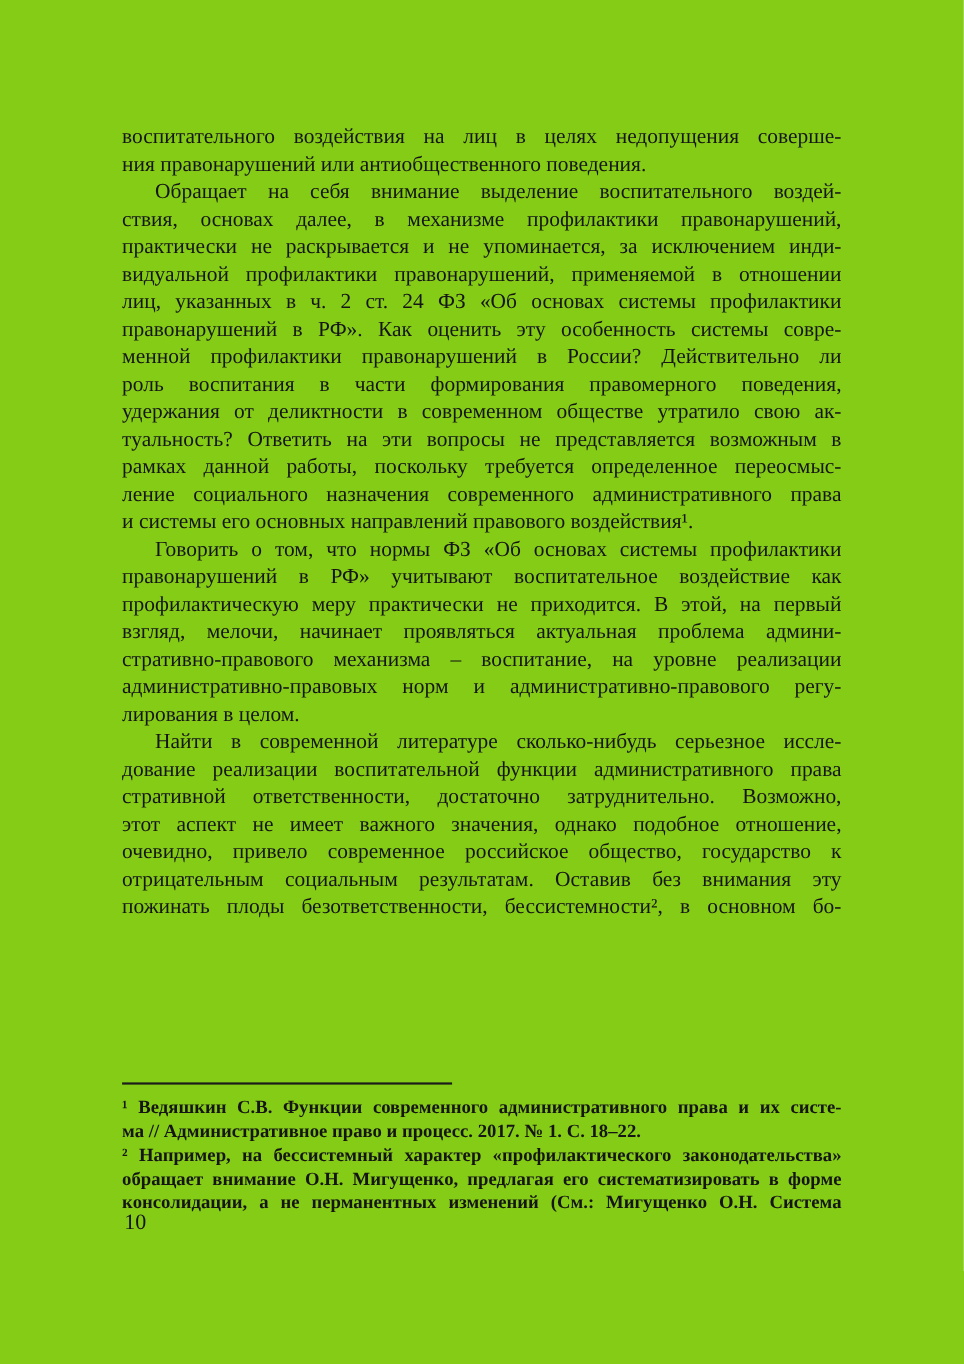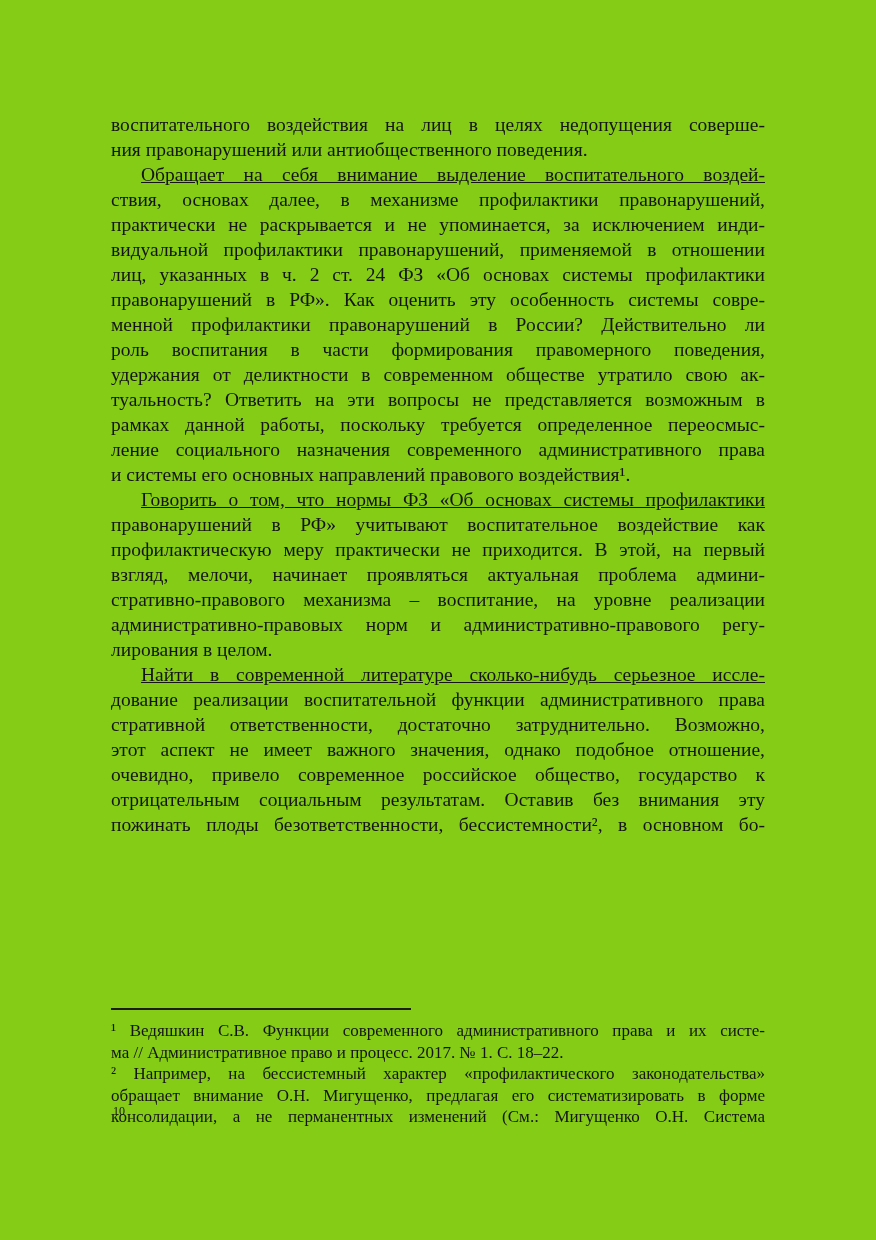--- a/index.html
+++ b/index.html
@@ -27,46 +27,47 @@
   .line {
     font-size: 19.5px;
     line-height: 25px;
     text-align: justify;
     text-align-last: justify;
     white-space: normal;
     height: 25px;
     overflow: visible;
   }
   .line.last { text-align-last: left; }
-  .line.indent { text-indent: 30px; text-decoration: underline; }
+  .line.indent { text-indent: 30px; }
   .footnote-block {
     position: absolute;
     left: 111px;
-    top: 996px;
+    top: 972px;
     width: 654px;
+    font-weight: bold;
   }
   .fn-sep {
     width: 300px;
     height: 0;
     border-top: 2px solid #1c1c1c;
     margin: 12px 0 10px 0;
   }
   .fn-line {
     font-size: 17px;
     line-height: 21.5px;
     text-align: justify;
     text-align-last: justify;
     height: 21.5px;
   }
   .fn-line.last { text-align-last: left; }
   .page-number {
     position: absolute;
     left: 113px;
     top: 1099px;
-    font-size: 12px;
+    font-size: 20px;
     line-height: 25px;
     text-align: center;
   }
 </style>
 </head>
 <body>
 
 <div class="page">
 
   <div class="text-block">

